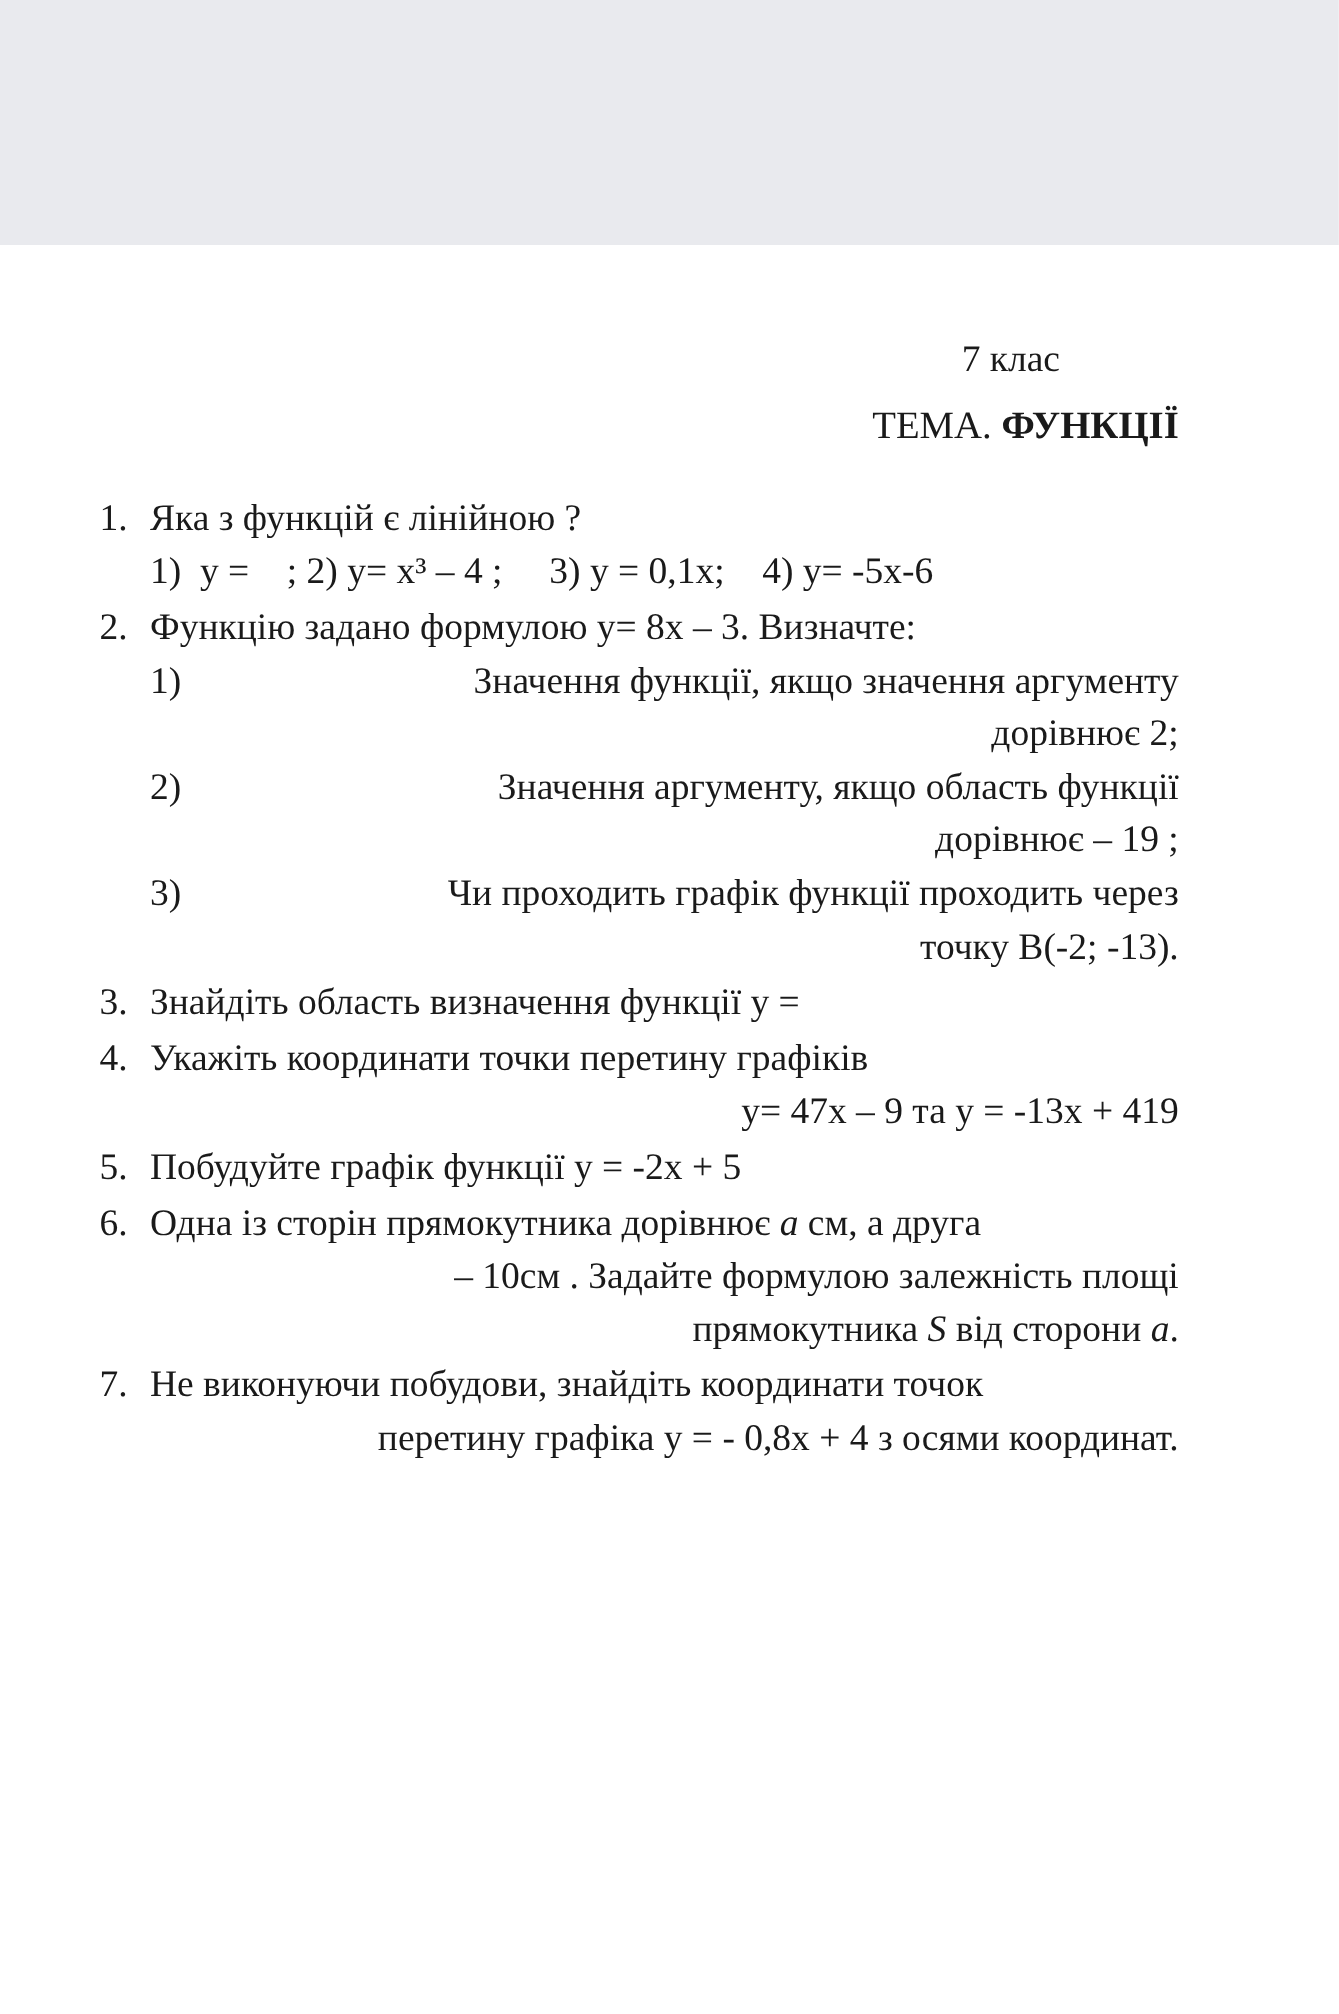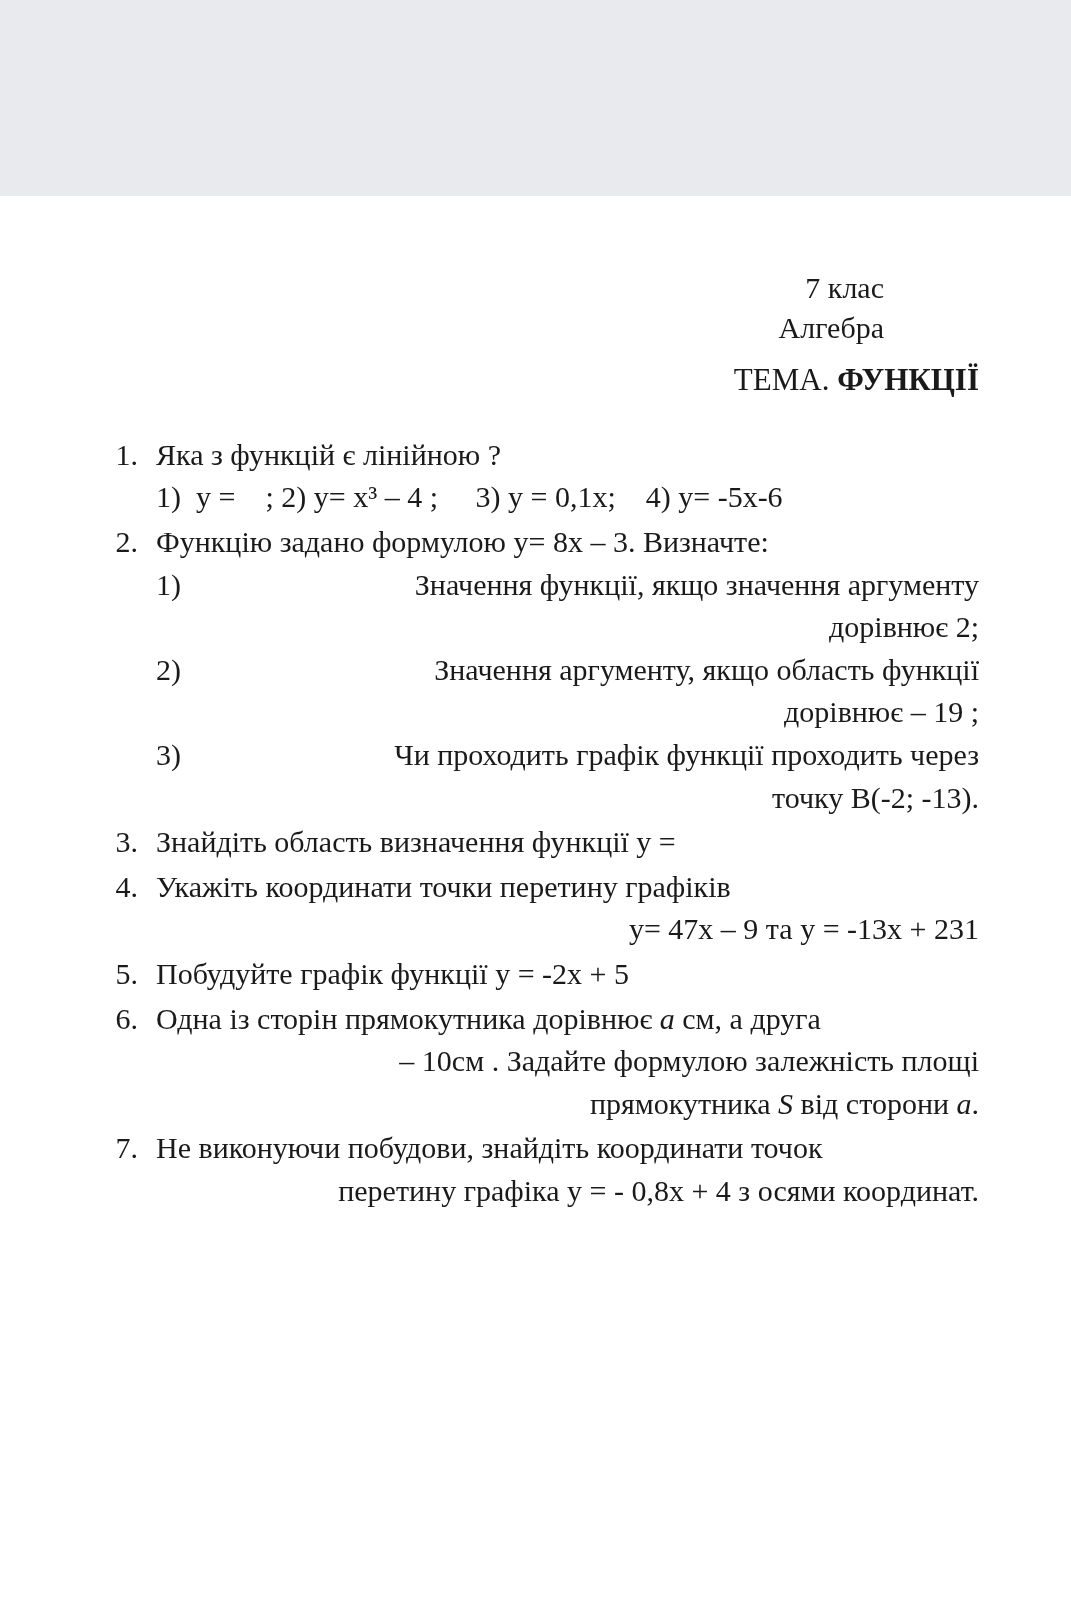--- a/index.html
+++ b/index.html
@@ -23,21 +23,20 @@
     height: 196px;
     background: #e9eaee;
   }
   .page {
     position: absolute;
     top: 196px;
     left: 0;
     width: 943px;
     background: #ffffff;
     padding: 0;
-    margin-left: 36px;
   }
   .header-right {
     text-align: right;
     padding-right: 95px;
     padding-top: 72px;
     font-size: 30px;
     line-height: 1.33;
   }
   .header-right div {
     white-space: pre;
@@ -110,21 +109,20 @@
 </style>
 </head>
 <body>
 
 <div class="top-band"></div>
 
 <div class="page">
 
   <div class="header-right">
     <div>7 клас</div>
-    <div>Алгебра</div>
   </div>
 
   <div class="title">
     <span class="t-plain">ТЕМА.</span>
     <span class="t-bold">ФУНКЦІЇ</span>
   </div>
 
   <ol class="main-list">
 
     <li>
@@ -156,21 +154,21 @@
     </li>
 
     <li>
       <span class="num">3.</span>
       <span class="q-text">Знайдіть область визначення функції  y =</span>
     </li>
 
     <li>
       <span class="num">4.</span>
       <span class="q-text">Укажіть координати точки перетину графіків</span>
-      <span class="cont-line">y= 47x – 9 та     y = -13x + 231</span>
+      <span class="cont-line">y= 47x – 9 та     y = -13x + 419</span>
     </li>
 
     <li>
       <span class="num">5.</span>
       <span class="q-text">Побудуйте графік функції y = -2x + 5</span>
     </li>
 
     <li>
       <span class="num">6.</span>
       <span class="q-text"><span>Одна із сторін прямокутника дорівнює  </span><span class="ital">a</span><span> см, а друга</span></span>

